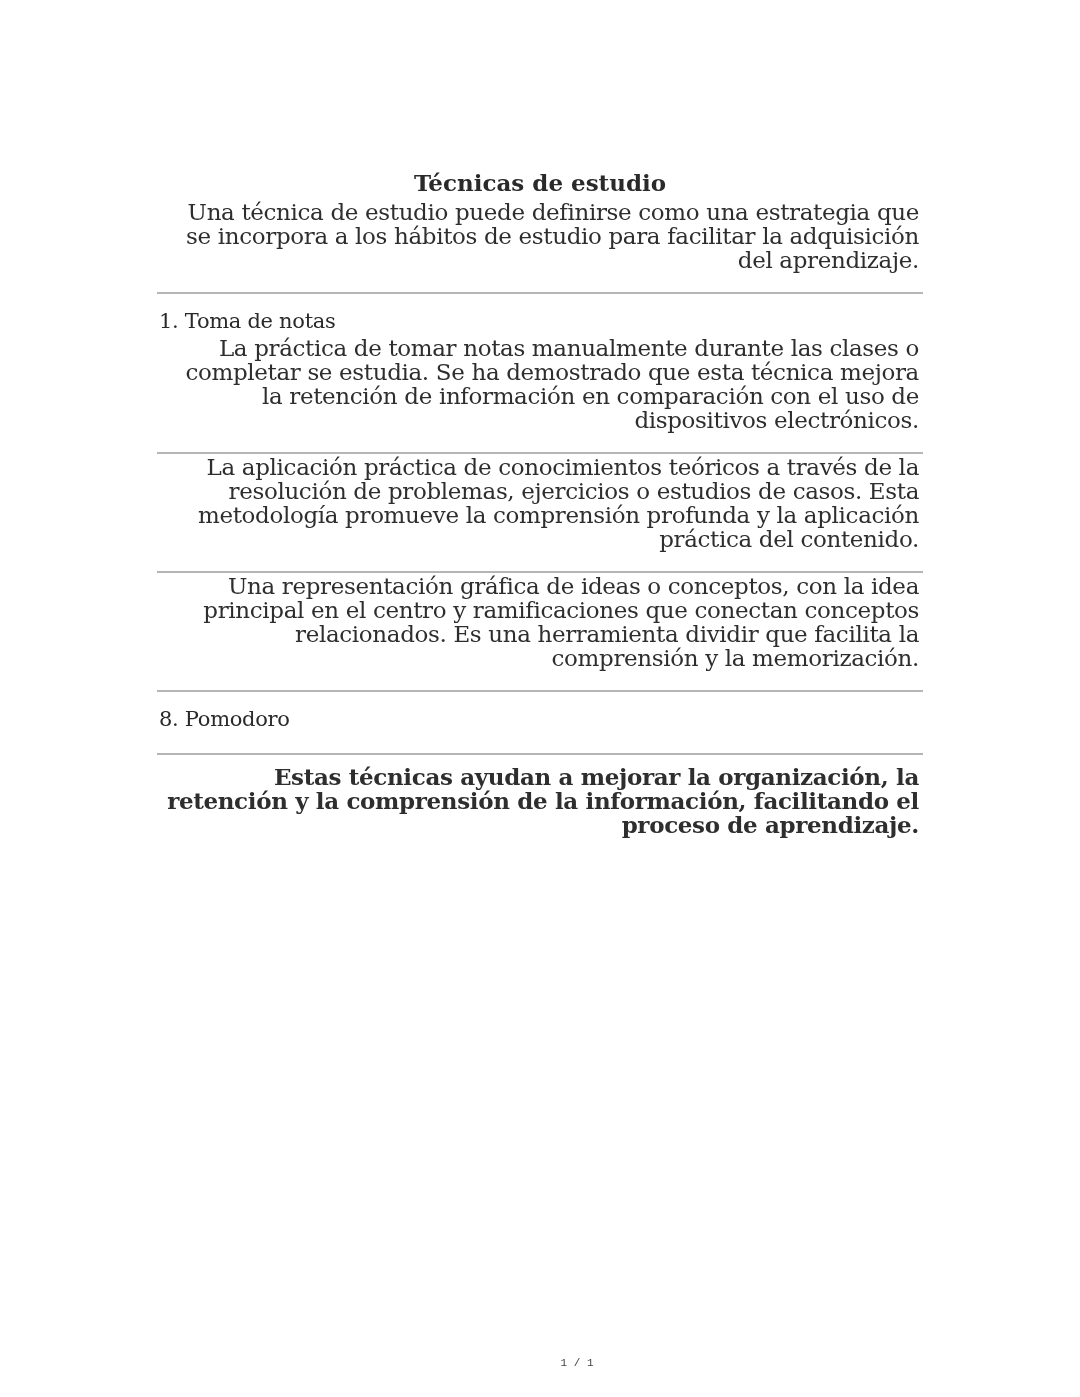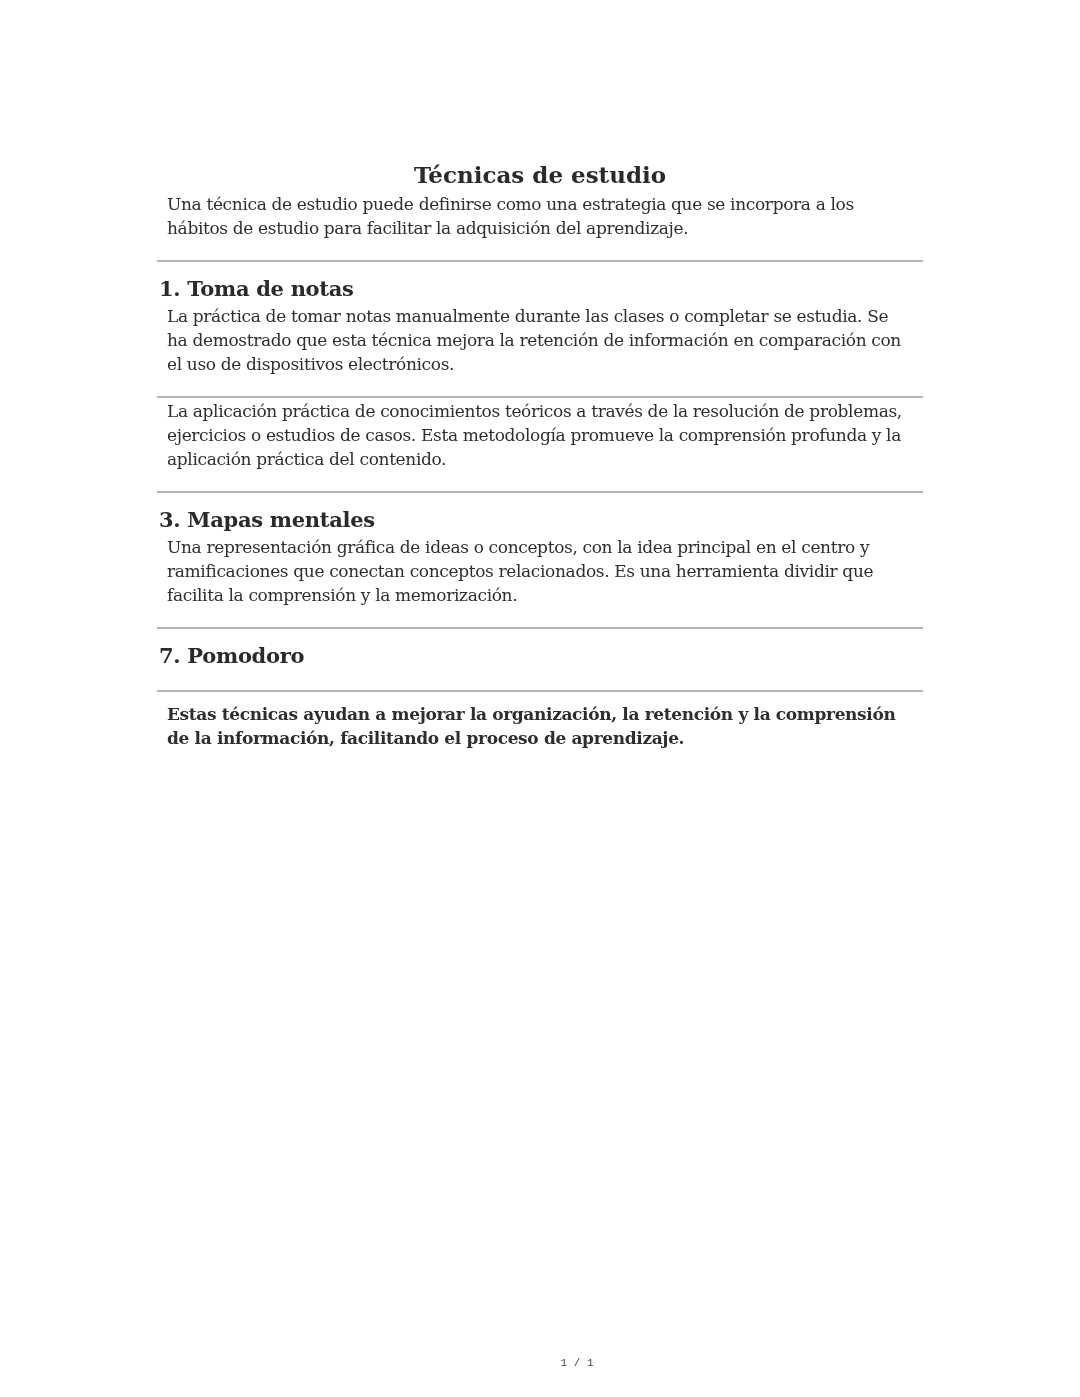--- a/index.html
+++ b/index.html
@@ -10,50 +10,51 @@
     body {
       width: 1080px;
       height: 1397px;
       position: relative;
       font-family: "DejaVu Serif", "Liberation Serif", serif;
       color: #2b2b2b;
     }
     .page {
       position: absolute;
       left: 157px;
-      top: 160px;
+      top: 168px;
       width: 766px;
     }
     .doc-title {
       text-align: center;
       font-size: 23px;
       font-weight: bold;
       margin: 0;
       line-height: 30px;
       color: #2a2a2a;
     }
     .para {
-      font-size: 17px;
+      font-size: 23px;
       line-height: 24px;
-      margin: 10px;
+      margin: 4px;
       color: #2e2e2e;
       letter-spacing: -0.35px;
+      text-align: right;
     }
     .intro {
       margin-top: 2px;
     }
     .rule {
       border: none;
       border-top: 2px solid #b5b5b5;
       margin: 20px 0 0 0;
       height: 0;
     }
     .section-heading {
       font-size: 21px;
-      font-weight: bold;
+      font-weight: normal;
       margin: 13px 0 0 2px;
       line-height: 28px;
       color: #2a2a2a;
       letter-spacing: -0.3px;
     }
     .section-body {
       margin-top: 1px;
     }
     .conclusion {
       margin-top: 10px;
@@ -87,28 +88,27 @@
 
   <hr class="rule">
 
   <div>
     <p class="para section-body">La aplicación práctica de conocimientos teóricos a través de la resolución de problemas, ejercicios o estudios de casos. Esta metodología promueve la comprensión profunda y la aplicación práctica del contenido.</p>
   </div>
 
   <hr class="rule">
 
   <div>
-    <h2 class="section-heading">3. Mapas mentales</h2>
     <p class="para section-body">Una representación gráfica de ideas o conceptos, con la idea principal en el centro y ramificaciones que conectan conceptos relacionados. Es una herramienta dividir que facilita la comprensión y la memorización.</p>
   </div>
 
   <hr class="rule">
 
   <div>
-    <h2 class="section-heading">7. Pomodoro</h2>
+    <h2 class="section-heading">8. Pomodoro</h2>
   </div>
 
   <hr class="rule">
 
   <p class="para conclusion">Estas técnicas ayudan a mejorar la organización, la retención y la comprensión de la información, facilitando el proceso de aprendizaje.</p>
 </div>
 
 <div class="page-number">1 / 1</div>
 
 </body></html>

